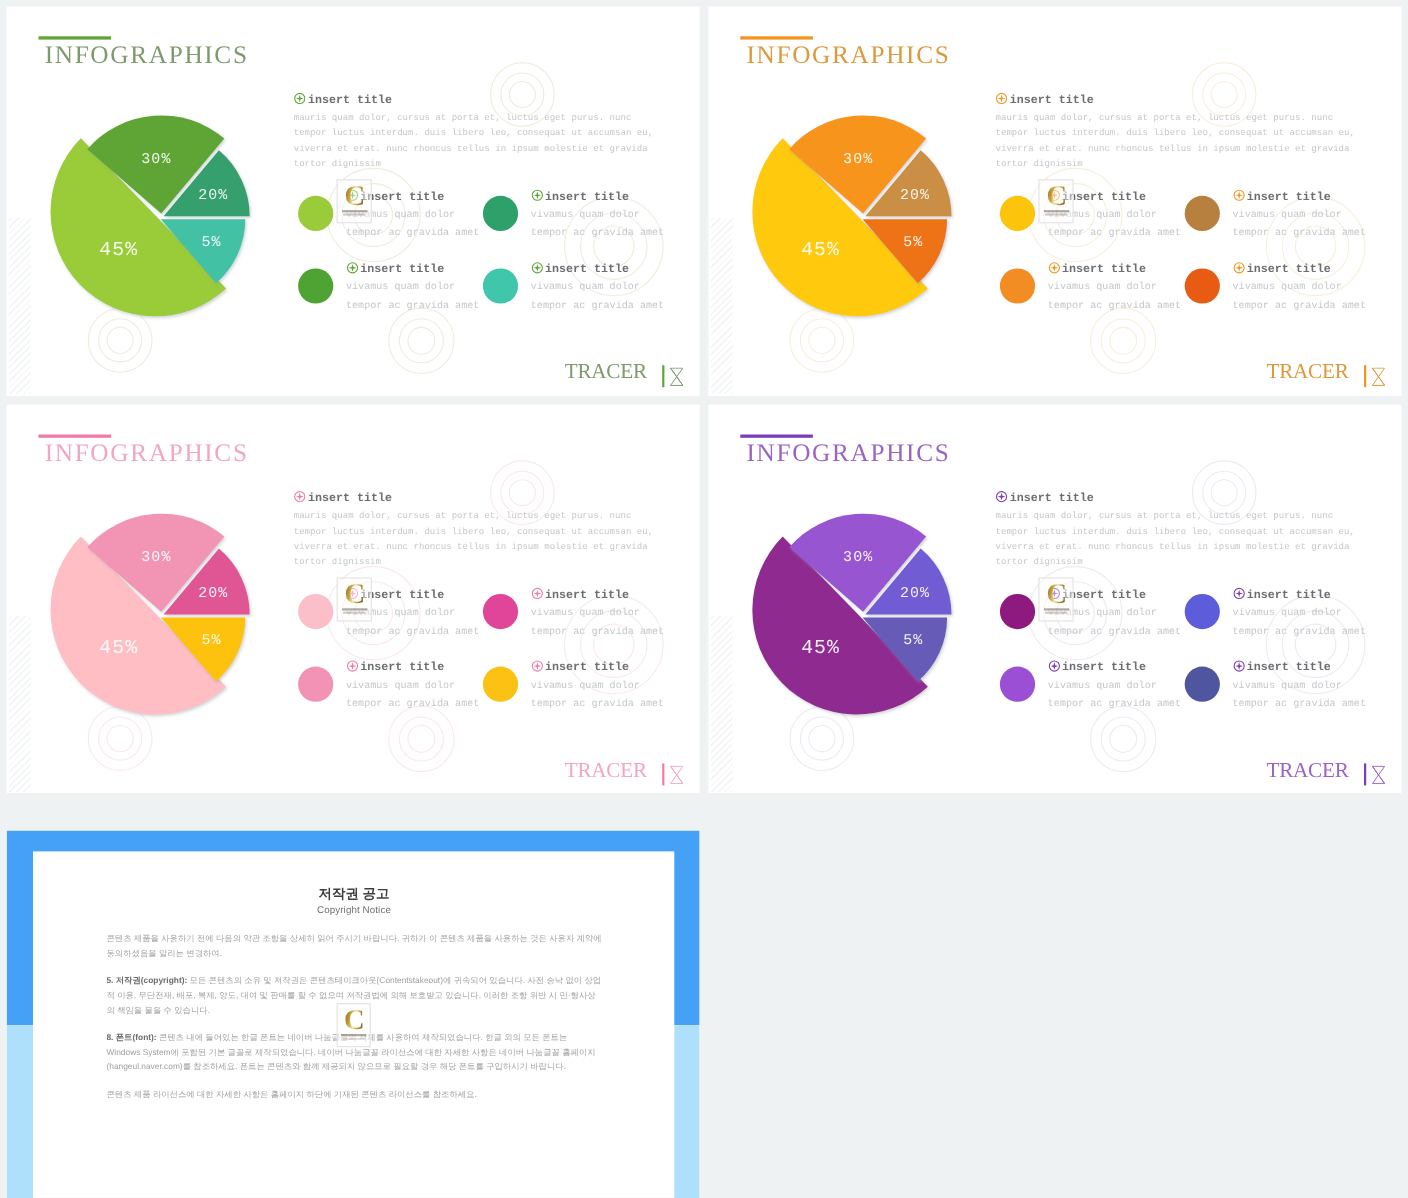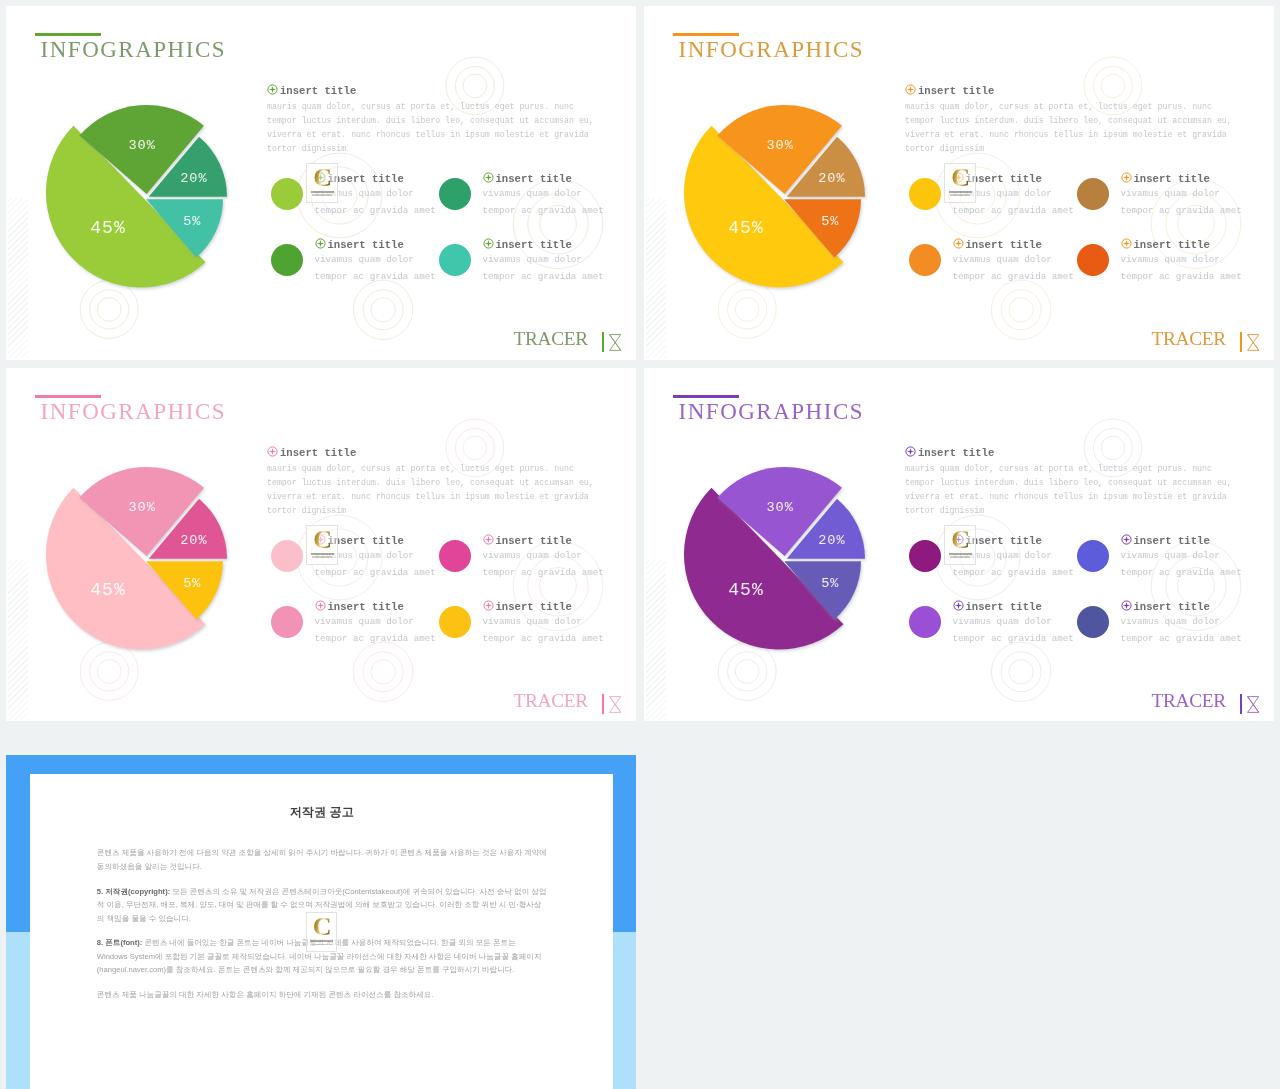--- a/index.html
+++ b/index.html
@@ -520,25 +520,26 @@
     <svg class="logomark" viewBox="0 0 12.4 17">
           <path d="M0.6 0.6 H11.8 L0.6 16.4 H11.8 Z M0.6 0.6 L11.8 16.4" fill="none" stroke="#9a63c6" stroke-width="0.9" stroke-linejoin="miter"></path>
         </svg>
   </div>
 </div>
     <div class="slide s5">
       <div class="cpTop" style="background:#45a1f6"></div>
       <div class="cpBot" style="background:#aee0fb"></div>
       <div class="cpPaper">
         <div class="cpH1">저작권 공고</div>
+        <div class="cpH2">Copyright Notice</div>
         <div class="cpBody">
-          <p>콘텐츠 제품을 사용하기 전에 다음의 약관 조항을 상세히 읽어 주시기 바랍니다. 귀하가 이 콘텐츠 제품을 사용하는 것은 사용자 계약에 동의하셨음을 알리는 것입니다.</p>
+          <p>콘텐츠 제품을 사용하기 전에 다음의 약관 조항을 상세히 읽어 주시기 바랍니다. 귀하가 이 콘텐츠 제품을 사용하는 것은 사용자 계약에 동의하셨음을 알리는 변경하여.</p>
           <p><b>5. 저작권(copyright):</b> 모든 콘텐츠의 소유 및 저작권은 콘텐츠테이크아웃(Contentstakeout)에 귀속되어 있습니다. 사전 승낙 없이 상업적 이용, 무단전재, 배포, 복제, 양도, 대여 및 판매를 할 수 없으며 저작권법에 의해 보호받고 있습니다. 이러한 조항 위반 시 민·형사상의 책임을 물을 수 있습니다.</p>
           <p><b>8. 폰트(font):</b> 콘텐츠 내에 들어있는 한글 폰트는 네이버 나눔글꼴의 서체를 사용하여 제작되었습니다. 한글 외의 모든 폰트는 Windows System에 포함된 기본 글꼴로 제작되었습니다. 네이버 나눔글꼴 라이선스에 대한 자세한 사항은 네이버 나눔글꼴 홈페이지(hangeul.naver.com)를 참조하세요. 폰트는 콘텐츠와 함께 제공되지 않으므로 필요할 경우 해당 폰트를 구입하시기 바랍니다.</p>
-          <p>콘텐츠 제품 나눔글꼴의 대한 자세한 사항은 홈페이지 하단에 기재된 콘텐츠 라이선스를 참조하세요.</p>
+          <p>콘텐츠 제품 라이선스에 대한 자세한 사항은 홈페이지 하단에 기재된 콘텐츠 라이선스를 참조하세요.</p>
         </div>
         <div class="wm cpwm">
           <div class="wmbox"></div>
           <div class="wmc">C</div>
           <div class="wmt1"></div>
           <div class="wmt2"></div>
         </div>
       </div>
     </div>
   </div>

